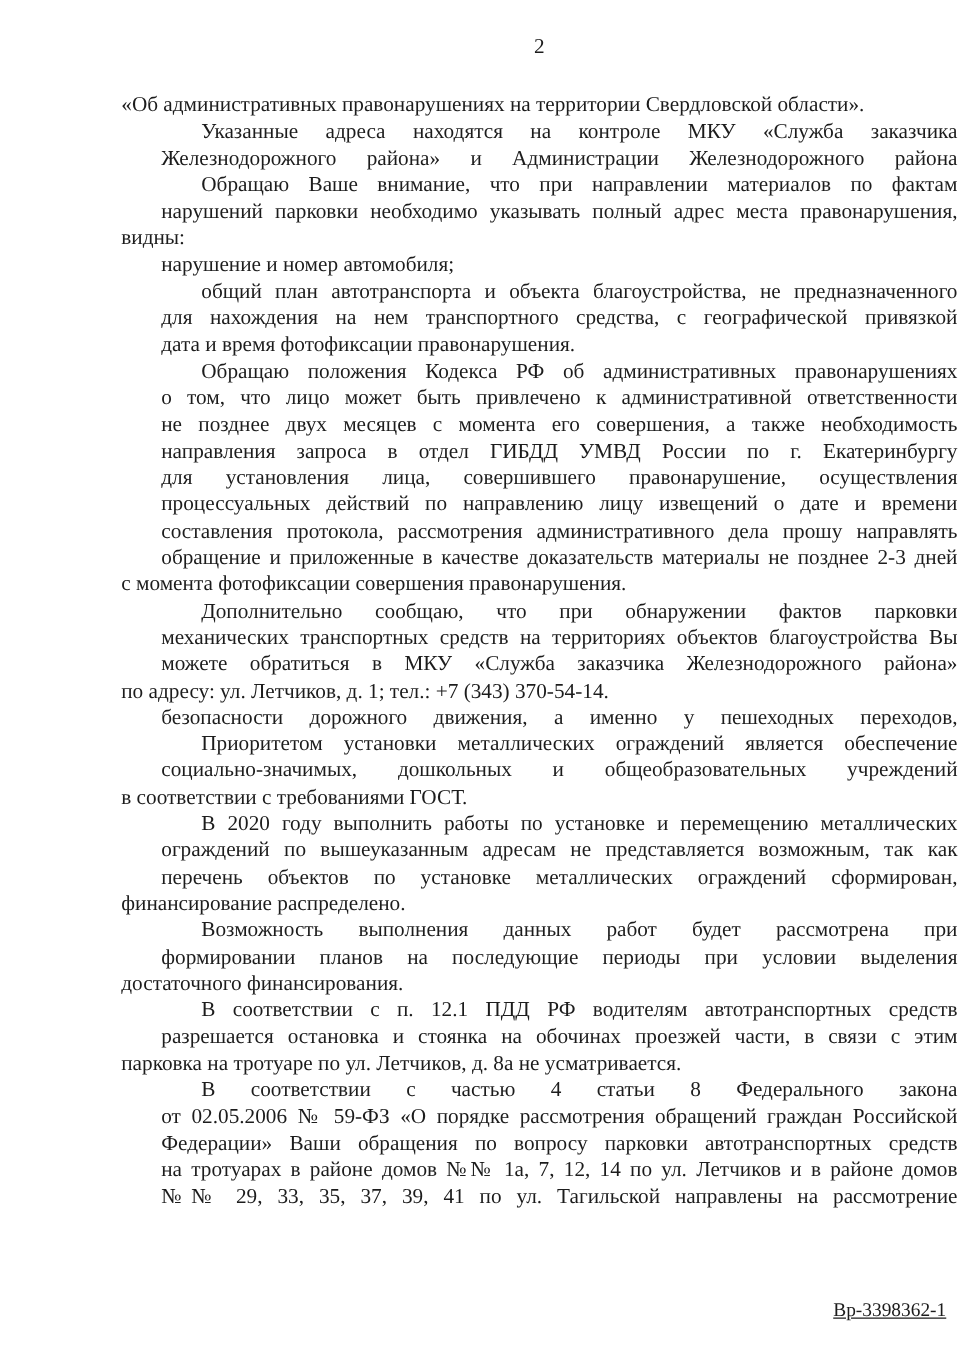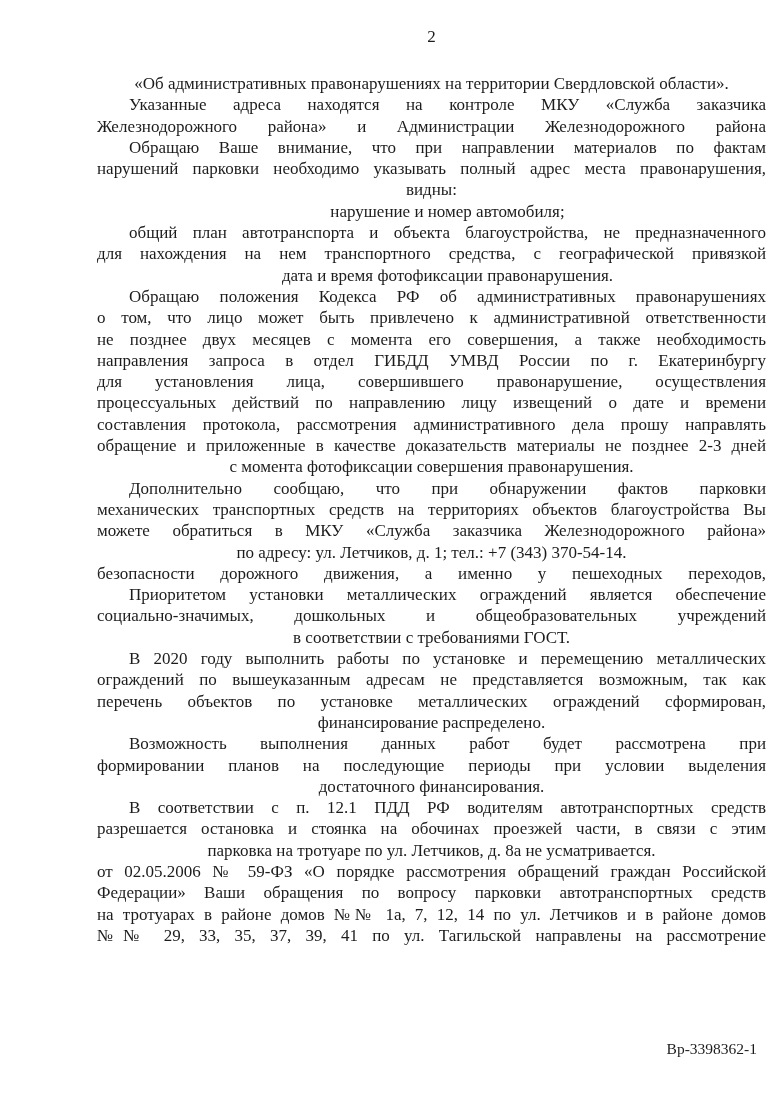--- a/index.html
+++ b/index.html
@@ -28,39 +28,41 @@
   .content {
     position: absolute;
     left: 97px;
     top: 73px;
     width: 669px;
   }
   .line {
     height: 21.3px;
     line-height: 21.3px;
     font-size: 17px;
-    text-align: center;
+    text-align: left;
     white-space: nowrap;
     overflow: visible;
   }
   .line.just {
     white-space: normal;
     text-align: justify;
     text-align-last: justify;
+    margin-left: 32px;
   }
   .line.ind {
     padding-left: 32px;
   }
   .footer {
     position: absolute;
     top: 1040px;
     right: 19px;
     font-size: 15.5px;
     line-height: 18px;
     color: #1c1c1c;
+    text-decoration: underline;
   }
 </style>
 </head>
 <body>
 
 <div class="page">
   <div class="pageno">2</div>
 
   <div class="content" id="doc-body">
       <div class="line">«Об административных правонарушениях на территории Свердловской области».</div>
@@ -93,20 +95,21 @@
       <div class="line just ind">В 2020 году выполнить работы по установке и перемещению металлических</div>
       <div class="line just">ограждений по вышеуказанным адресам не представляется возможным, так как</div>
       <div class="line just">перечень объектов по установке металлических ограждений сформирован,</div>
       <div class="line">финансирование распределено.</div>
       <div class="line just ind">Возможность выполнения данных работ будет рассмотрена при</div>
       <div class="line just">формировании планов на последующие периоды при условии выделения</div>
       <div class="line">достаточного финансирования.</div>
       <div class="line just ind">В соответствии с п. 12.1 ПДД РФ водителям автотранспортных средств</div>
       <div class="line just">разрешается остановка и стоянка на обочинах проезжей части, в связи с этим</div>
       <div class="line">парковка на тротуаре по ул. Летчиков, д. 8а не усматривается.</div>
+      <div class="line just ind">В соответствии с частью 4 статьи 8 Федерального закона</div>
       <div class="line just">от 02.05.2006 № 59-ФЗ «О порядке рассмотрения обращений граждан Российской</div>
       <div class="line just">Федерации» Ваши обращения по вопросу парковки автотранспортных средств</div>
       <div class="line just">на тротуарах в районе домов №№ 1а, 7, 12, 14 по ул. Летчиков и в районе домов</div>
       <div class="line just">№№ 29, 33, 35, 37, 39, 41 по ул. Тагильской направлены на рассмотрение</div>
     </div>
 
   <div class="footer">Вр-3398362-1</div>
 </div>
 
 </body></html>

